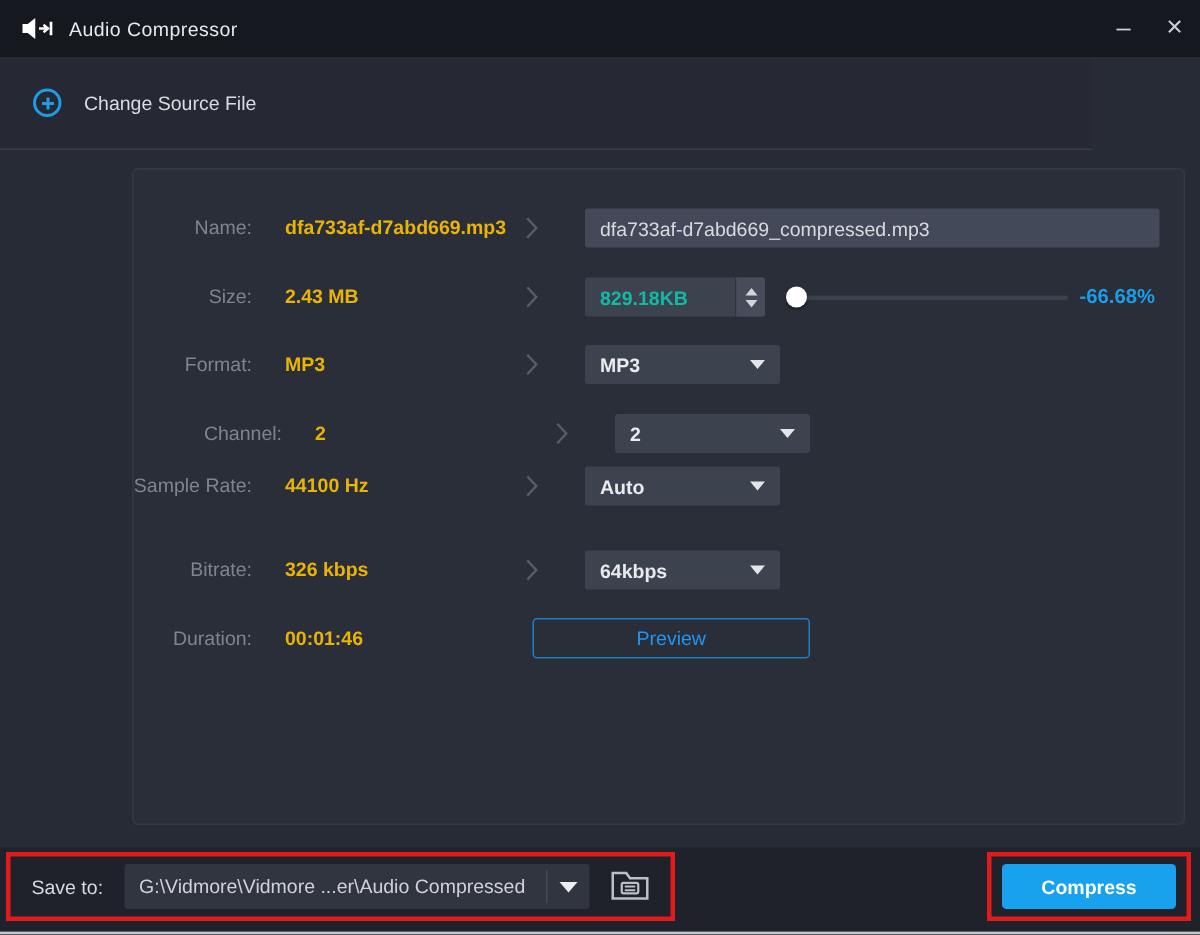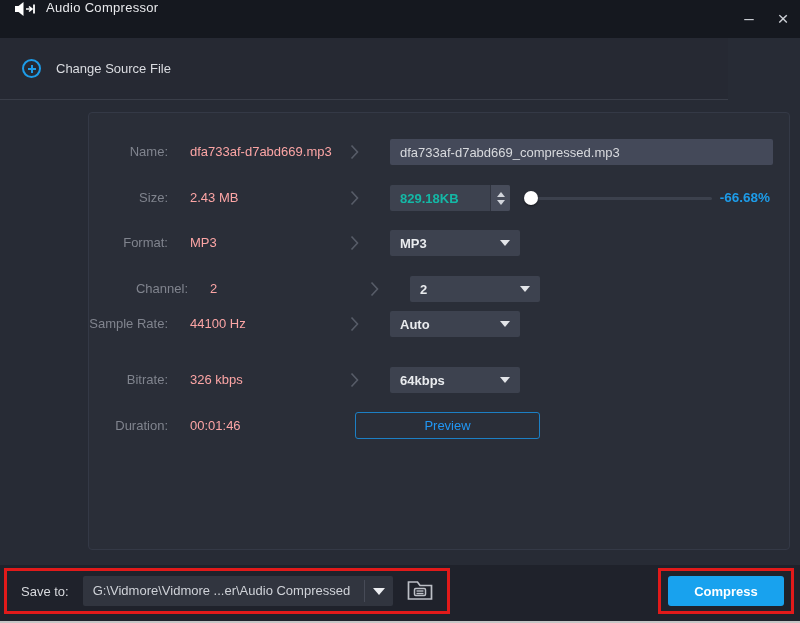--- a/index.html
+++ b/index.html
@@ -5,21 +5,21 @@
   * { margin:0; padding:0; box-sizing:border-box; }
   html,body { background:#3a3d45; }
   body { font-family:"Liberation Sans", sans-serif; }
   .window{
     position:relative; width:800px; height:623px; background:#272b35;
     border-bottom:2px solid #c6c6c6; overflow:hidden;
   }
   
   .titlebar{
     position:absolute; left:0; top:0; width:800px; height:38px;
-    background:#15181f; display:flex; align-items:flex-start;
+    background:#15181f; display:flex; align-items:center;
   }
   .app-icon{ margin-left:14px; display:flex; align-items:center; }
   .title-text{ margin-left:10px; color:#e8e9ec; font-size:13px; letter-spacing:.3px; }
   .win-controls{ margin-left:auto; display:flex; align-items:center; }
   .win-btn{ width:34px; height:38px; display:flex; align-items:center; justify-content:center;
             color:#cdd0d6; font-size:17px; cursor:default; background:transparent; border:none; }
   .win-btn.close{ font-size:19px; }
   
   .subheader{
     position:absolute; left:0; top:38px; width:728px; height:62px;
@@ -42,21 +42,21 @@
     position:absolute; left:88px; top:11px; width:702px; height:438px;
     background:#2a2e38; border:1px solid #343946; border-radius:4px;
   }
   .row{ position:absolute; left:0; width:800px; height:26px; }
   .row-label{
     position:absolute; left:0; top:0; width:168px; height:26px; line-height:26px;
     text-align:right; color:#80848e; font-size:13px;
   }
   .row-source{
     position:absolute; left:190px; top:0; height:26px; line-height:26px;
-    color:#fca5a5; font-size:13px; font-weight:400;
+    color:#eab308; font-size:13px; font-weight:700;
   }
   .row-chevron{ position:absolute; left:350px; top:5px; }
   .text-field{
     position:absolute; left:390px; top:0; width:383px; height:26px;
     background:#444959; border:none; border-radius:2px; color:#d8dade;
     font-size:13px; padding:0 10px; font-family:"Liberation Sans",sans-serif;
   }
   .spin-field{
     position:absolute; left:390px; top:0; width:120px; height:26px;
     background:#3d424f; border-radius:2px; display:flex; align-items:center;

